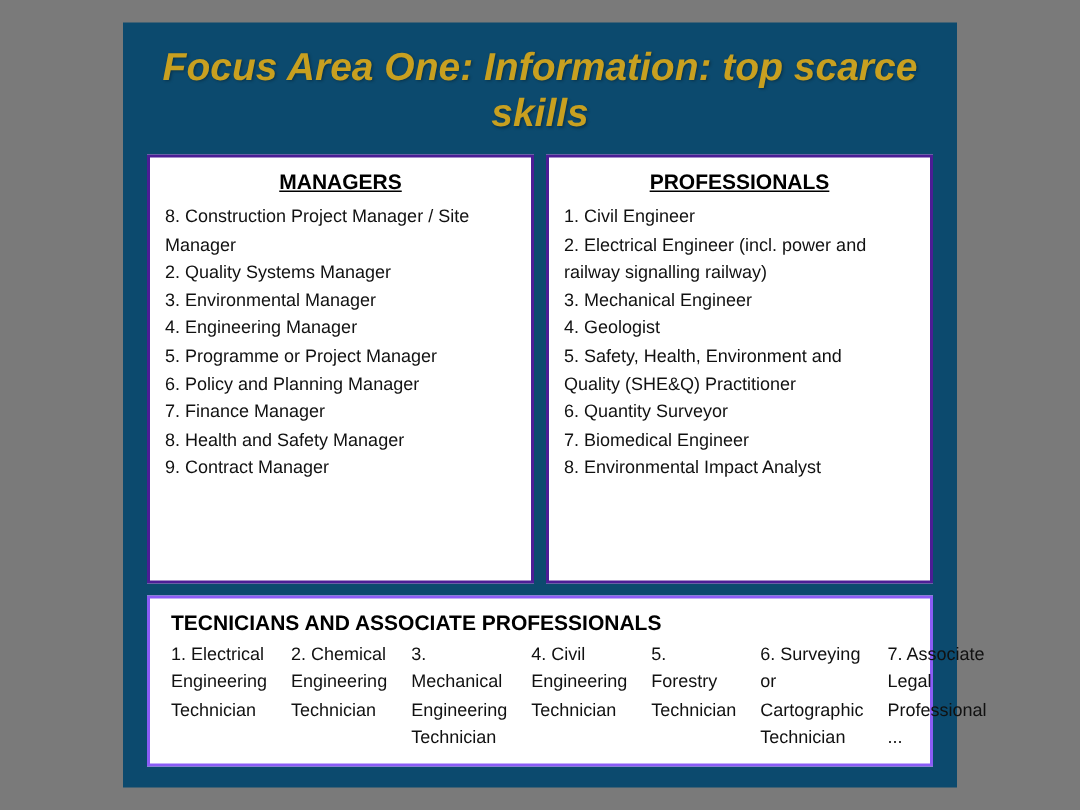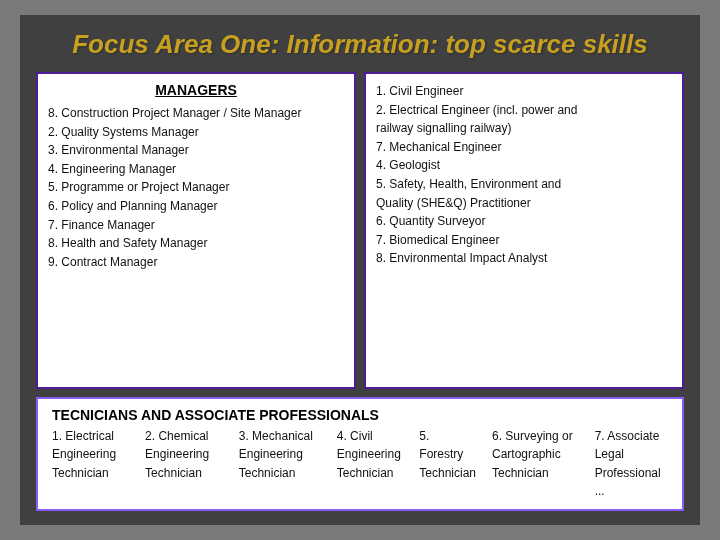--- a/index.html
+++ b/index.html
@@ -6,23 +6,23 @@
     body {
       width: 720px;
       height: 540px;
       background: #7a7a7a;
       display: flex;
       align-items: center;
       justify-content: center;
       font-family: Arial, sans-serif;
     }
     .slide {
-      width: 680px;
+      width: 556px;
       height: 510px;
-      background: #404040;
+      background: #0c4a6e;
       padding: 14px 16px 14px 16px;
       display: flex;
       flex-direction: column;
       gap: 8px;
     }
     .title {
       font-size: 26px;
       font-weight: bold;
       color: #c8a020;
       font-style: italic;
@@ -96,25 +96,26 @@
           <li>4.  Engineering Manager</li>
           <li>5.  Programme or Project Manager</li>
           <li>6.  Policy and Planning Manager</li>
           <li>7.  Finance Manager</li>
           <li>8.  Health and Safety Manager</li>
           <li>9.  Contract Manager</li>
         </ul>
     </div>
 
     <div class="box">
+      <div class="box-title">PROFESSIONALS</div>
       <ul>
       <li>1.  Civil Engineer</li>
           <li>2.  Electrical Engineer (incl. power and</li>
           <li>     railway signalling railway)</li>
-          <li>7.  Mechanical Engineer</li>
+          <li>3.  Mechanical Engineer</li>
           <li>4.  Geologist</li>
           <li>5.  Safety, Health, Environment and</li>
           <li>     Quality (SHE&amp;Q) Practitioner</li>
           <li>6.  Quantity Surveyor</li>
           <li>7.  Biomedical Engineer</li>
           <li>8.  Environmental Impact Analyst</li>
         </ul>
     </div>
   </div>
 

